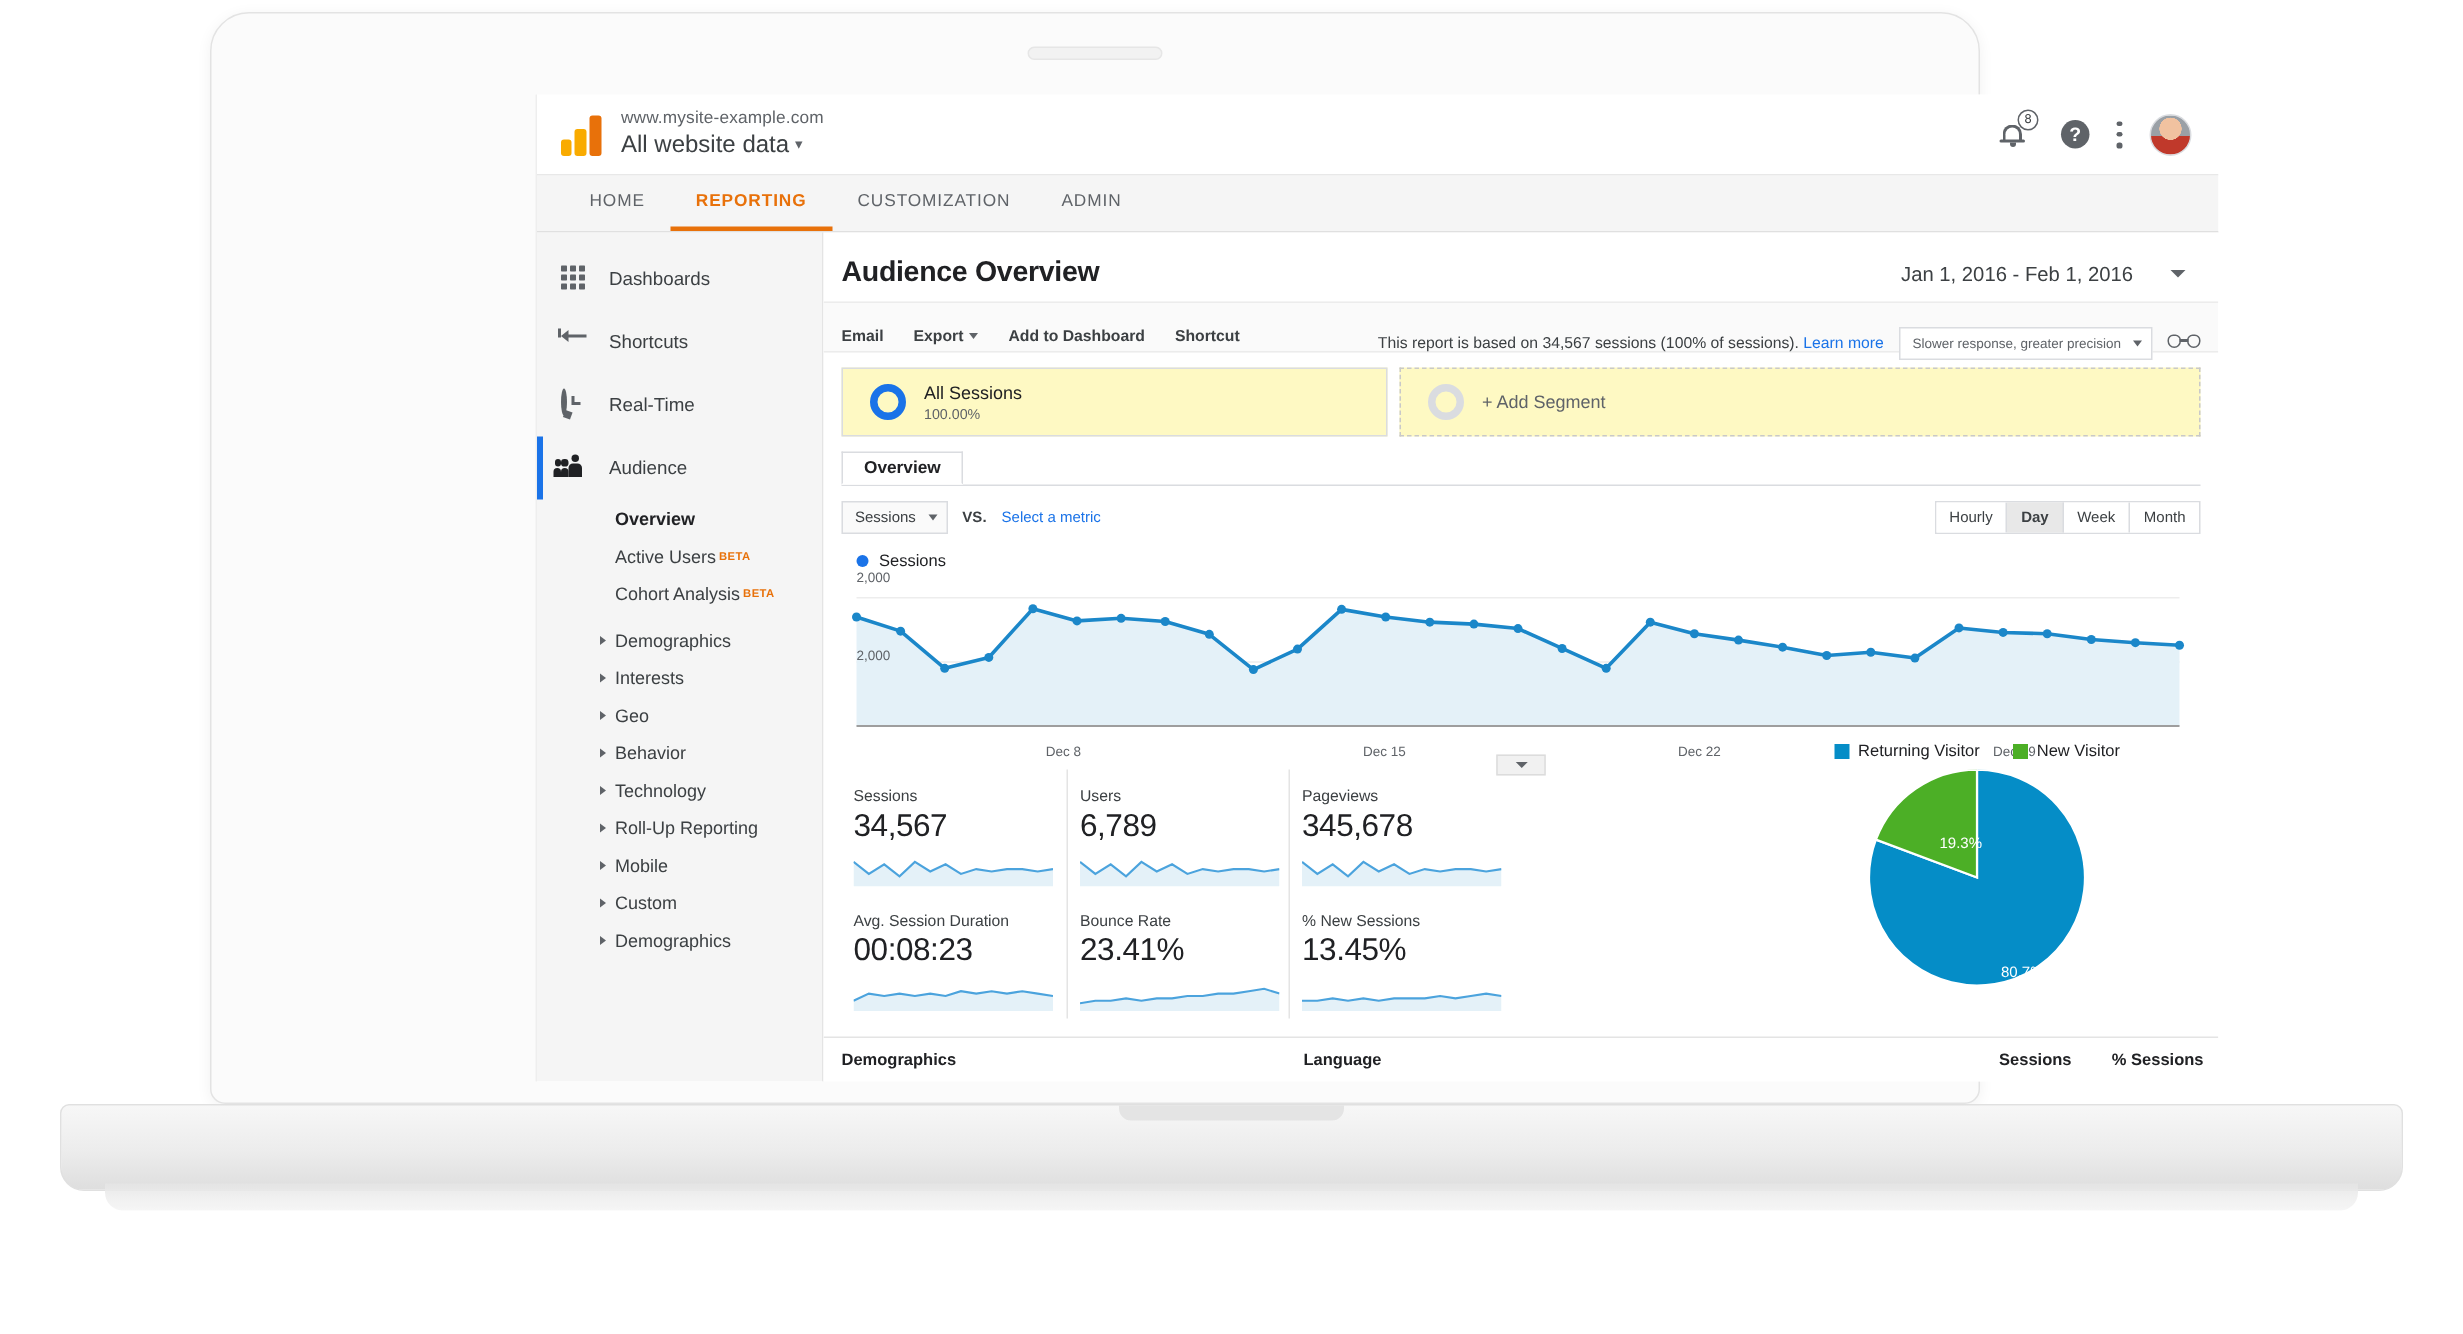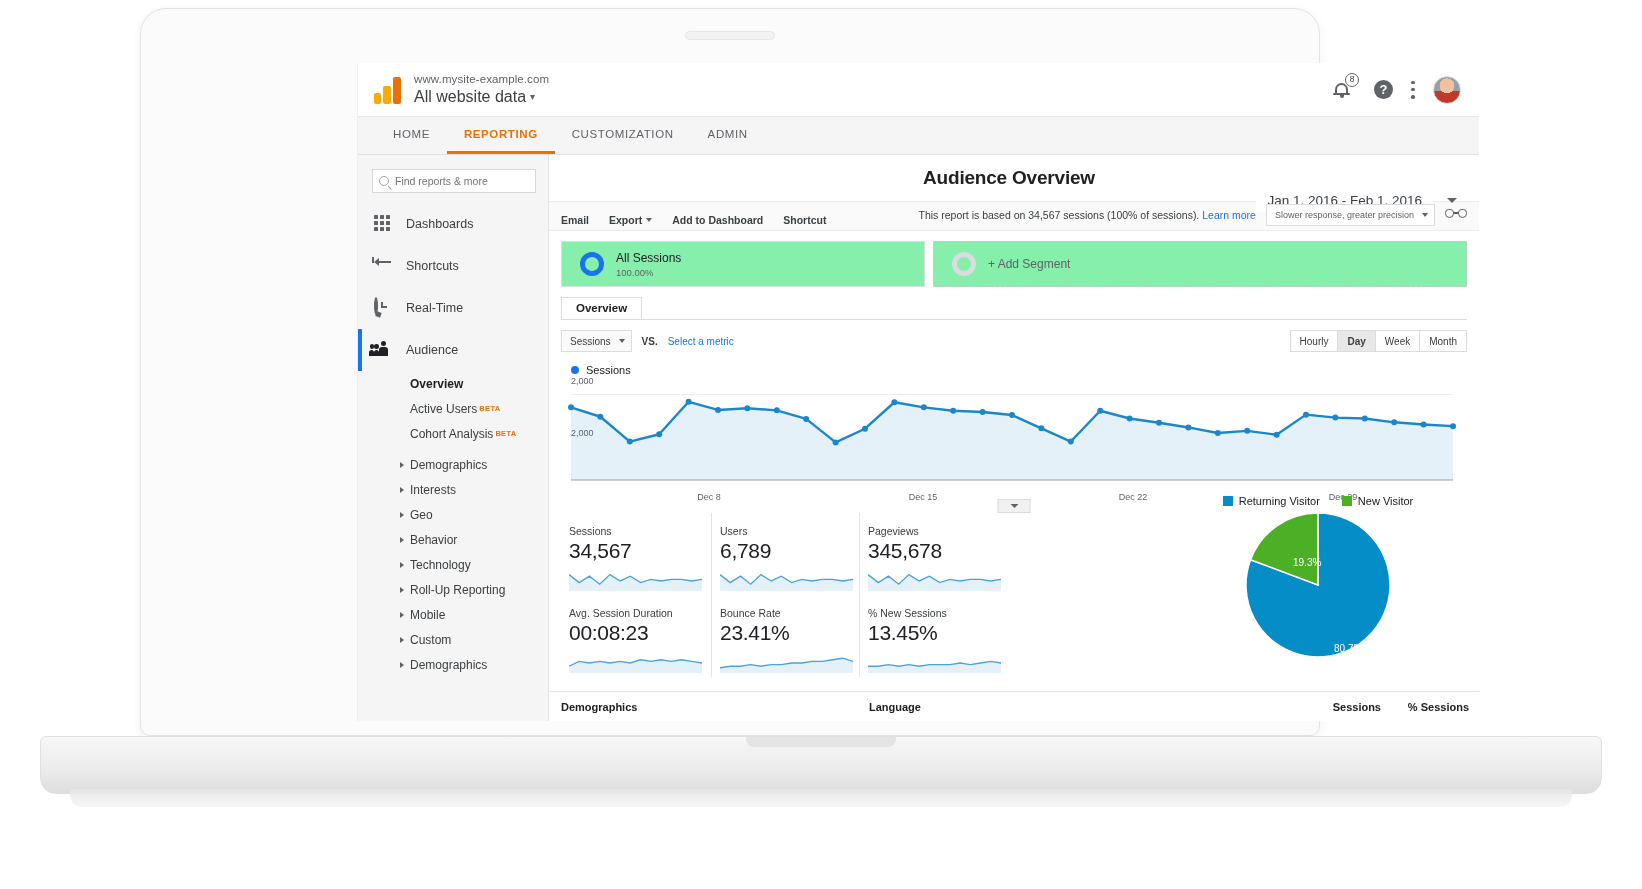--- a/index.html
+++ b/index.html
@@ -175,33 +175,33 @@
   .sub-item .arrow {
     position:absolute; left:42px; top:50%; transform:translateY(-50%);
     width:0;height:0;border-top:3.5px solid transparent;border-bottom:3.5px solid transparent;border-left:4.5px solid #5f6368;
   }
   .beta { font-size:7.5px; color:#e8710a; font-weight:bold; vertical-align:super; margin-left:2px; letter-spacing:.3px;}
   .sub-gap { height: 6px; }
 
   
   .content { flex:1; background:#fff; position:relative; overflow:hidden; }
   .report-head {
-    display:flex; align-items:center; padding: 12px 22px 0 12px; height:42px;flex-direction:column;
+    display:flex; align-items:center; padding: 12px 22px 0 12px; height:42px;
   }
   .report-title { font-size:19px; color:#202124; font-weight:bold; letter-spacing:-.2px;}
   .daterange {
     margin-left:auto; display:flex; align-items:center; gap:0;
     font-size:13.5px; color:#3c4043;
   }
   .daterange .dr-box { padding: 3px 10px; background:#fff; border:1px solid transparent;}
   .daterange .dr-caret { margin-left:14px; width:0;height:0;border-left:5px solid transparent;border-right:5px solid transparent;border-top:5px solid #5f6368;}
 
   .toolbar {
     height: 30px; background:#fafafa; border-top:1px solid #ececec; border-bottom:1px solid #ececec;
-    display:flex; align-items:flex-end; padding: 4px 12px; font-size:10.5px; color:#3c4043; gap:20px;
+    display:flex; align-items:flex-start; padding: 16px 12px; font-size:10.5px; color:#3c4043; gap:20px;
     margin-top: 4px;
   }
   .toolbar .tb-link { cursor:pointer; display:flex; align-items:center; gap:4px; font-weight:bold;}
   .toolbar .tb-link .c{width:0;height:0;border-left:3.5px solid transparent;border-right:3.5px solid transparent;border-top:4px solid #5f6368;}
   .tb-right { margin-left:auto; display:flex; align-items:center; gap:10px; }
   .tb-note { font-size:10.5px; color:#3c4043; }
   .tb-note b { font-weight:normal; }
   .tb-note a { color:#1a73e8; text-decoration:none; }
   .precision {
     display:flex; align-items:center; gap:8px; border:1px solid #dadce0; background:#fff;
@@ -210,21 +210,21 @@
   .precision .c{width:0;height:0;border-left:3.5px solid transparent;border-right:3.5px solid transparent;border-top:4px solid #5f6368;}
   .goggles { width:22px;height:12px; position:relative; }
   .goggles .lens{position:absolute;top:0;width:9px;height:9px;border:1.6px solid #5f6368;border-radius:50% 50% 60% 60%;}
   .goggles .l1{left:0;} .goggles .l2{right:0;}
   .goggles .br{position:absolute;left:8px;top:3px;width:6px;height:1.6px;background:#5f6368;}
 
   
   .segments { display:flex; gap:8px; padding: 10px 12px 0 12px; }
   .seg-card {
     height: 46px; border:1px solid #dadce0; display:flex; align-items:center; gap:12px;
-    padding-left: 18px; background:#86efac;
+    padding-left: 18px; background:#fef9c3;
   }
   .seg-all { width: 364px; }
   .seg-add { flex:1; border:1px dashed #c9c9c9; color:#5f6368; }
   .donut { width:24px;height:24px;border-radius:50%;border:5px solid #1a73e8; flex:none;}
   .donut.grey { border-color:#dadce0; }
   .seg-name { font-size:12px; color:#202124; }
   .seg-pct { font-size:9.5px; color:#5f6368; margin-top:2px;}
   .seg-add-label { font-size:12px; color:#5f6368; }
 
   
@@ -335,26 +335,20 @@
       <div class="mainnav">
         <div class="tab">HOME</div>
         <div class="tab active">REPORTING</div>
         <div class="tab">CUSTOMIZATION</div>
         <div class="tab">ADMIN</div>
       </div>
 
       <div class="body-split">
 
         <div class="sidebar">
-          <div class="search-wrap">
-            <div class="search-box">
-              <span class="mag"></span>
-              <input class="search-input" placeholder="Find reports &amp; more" style="">
-            </div>
-          </div>
 
           <div class="nav-item">
             <span class="nav-ico ico-grid">
                 <i></i>
                 <i></i>
                 <i></i>
                 <i></i>
                 <i></i>
                 <i></i>
                 <i></i>

